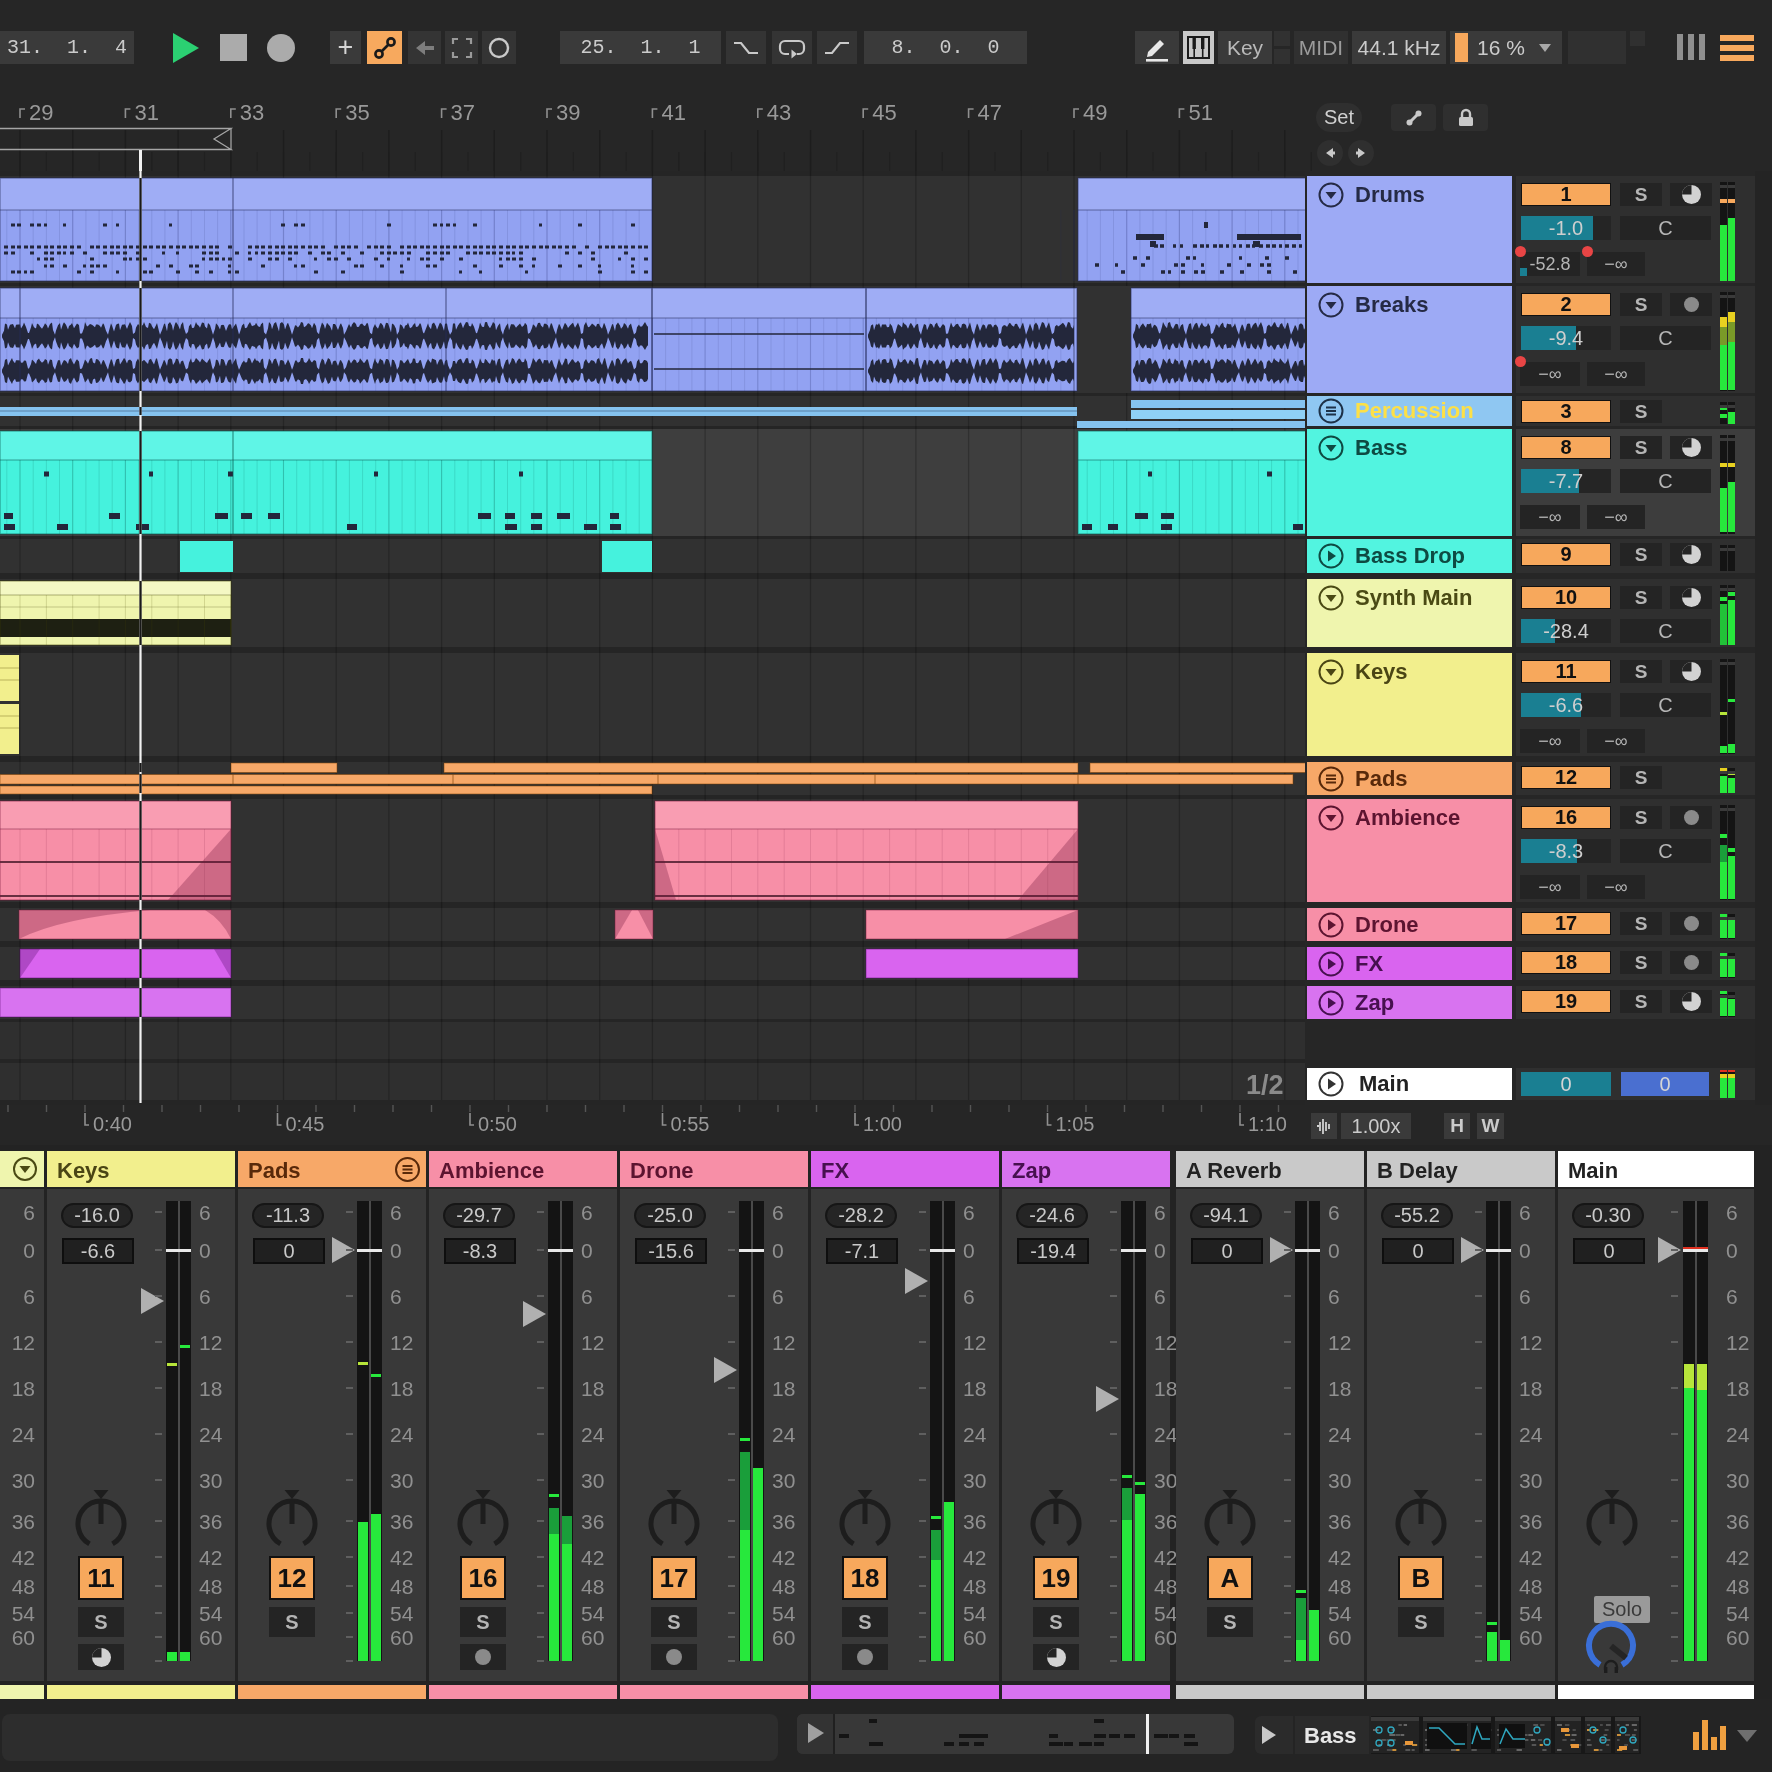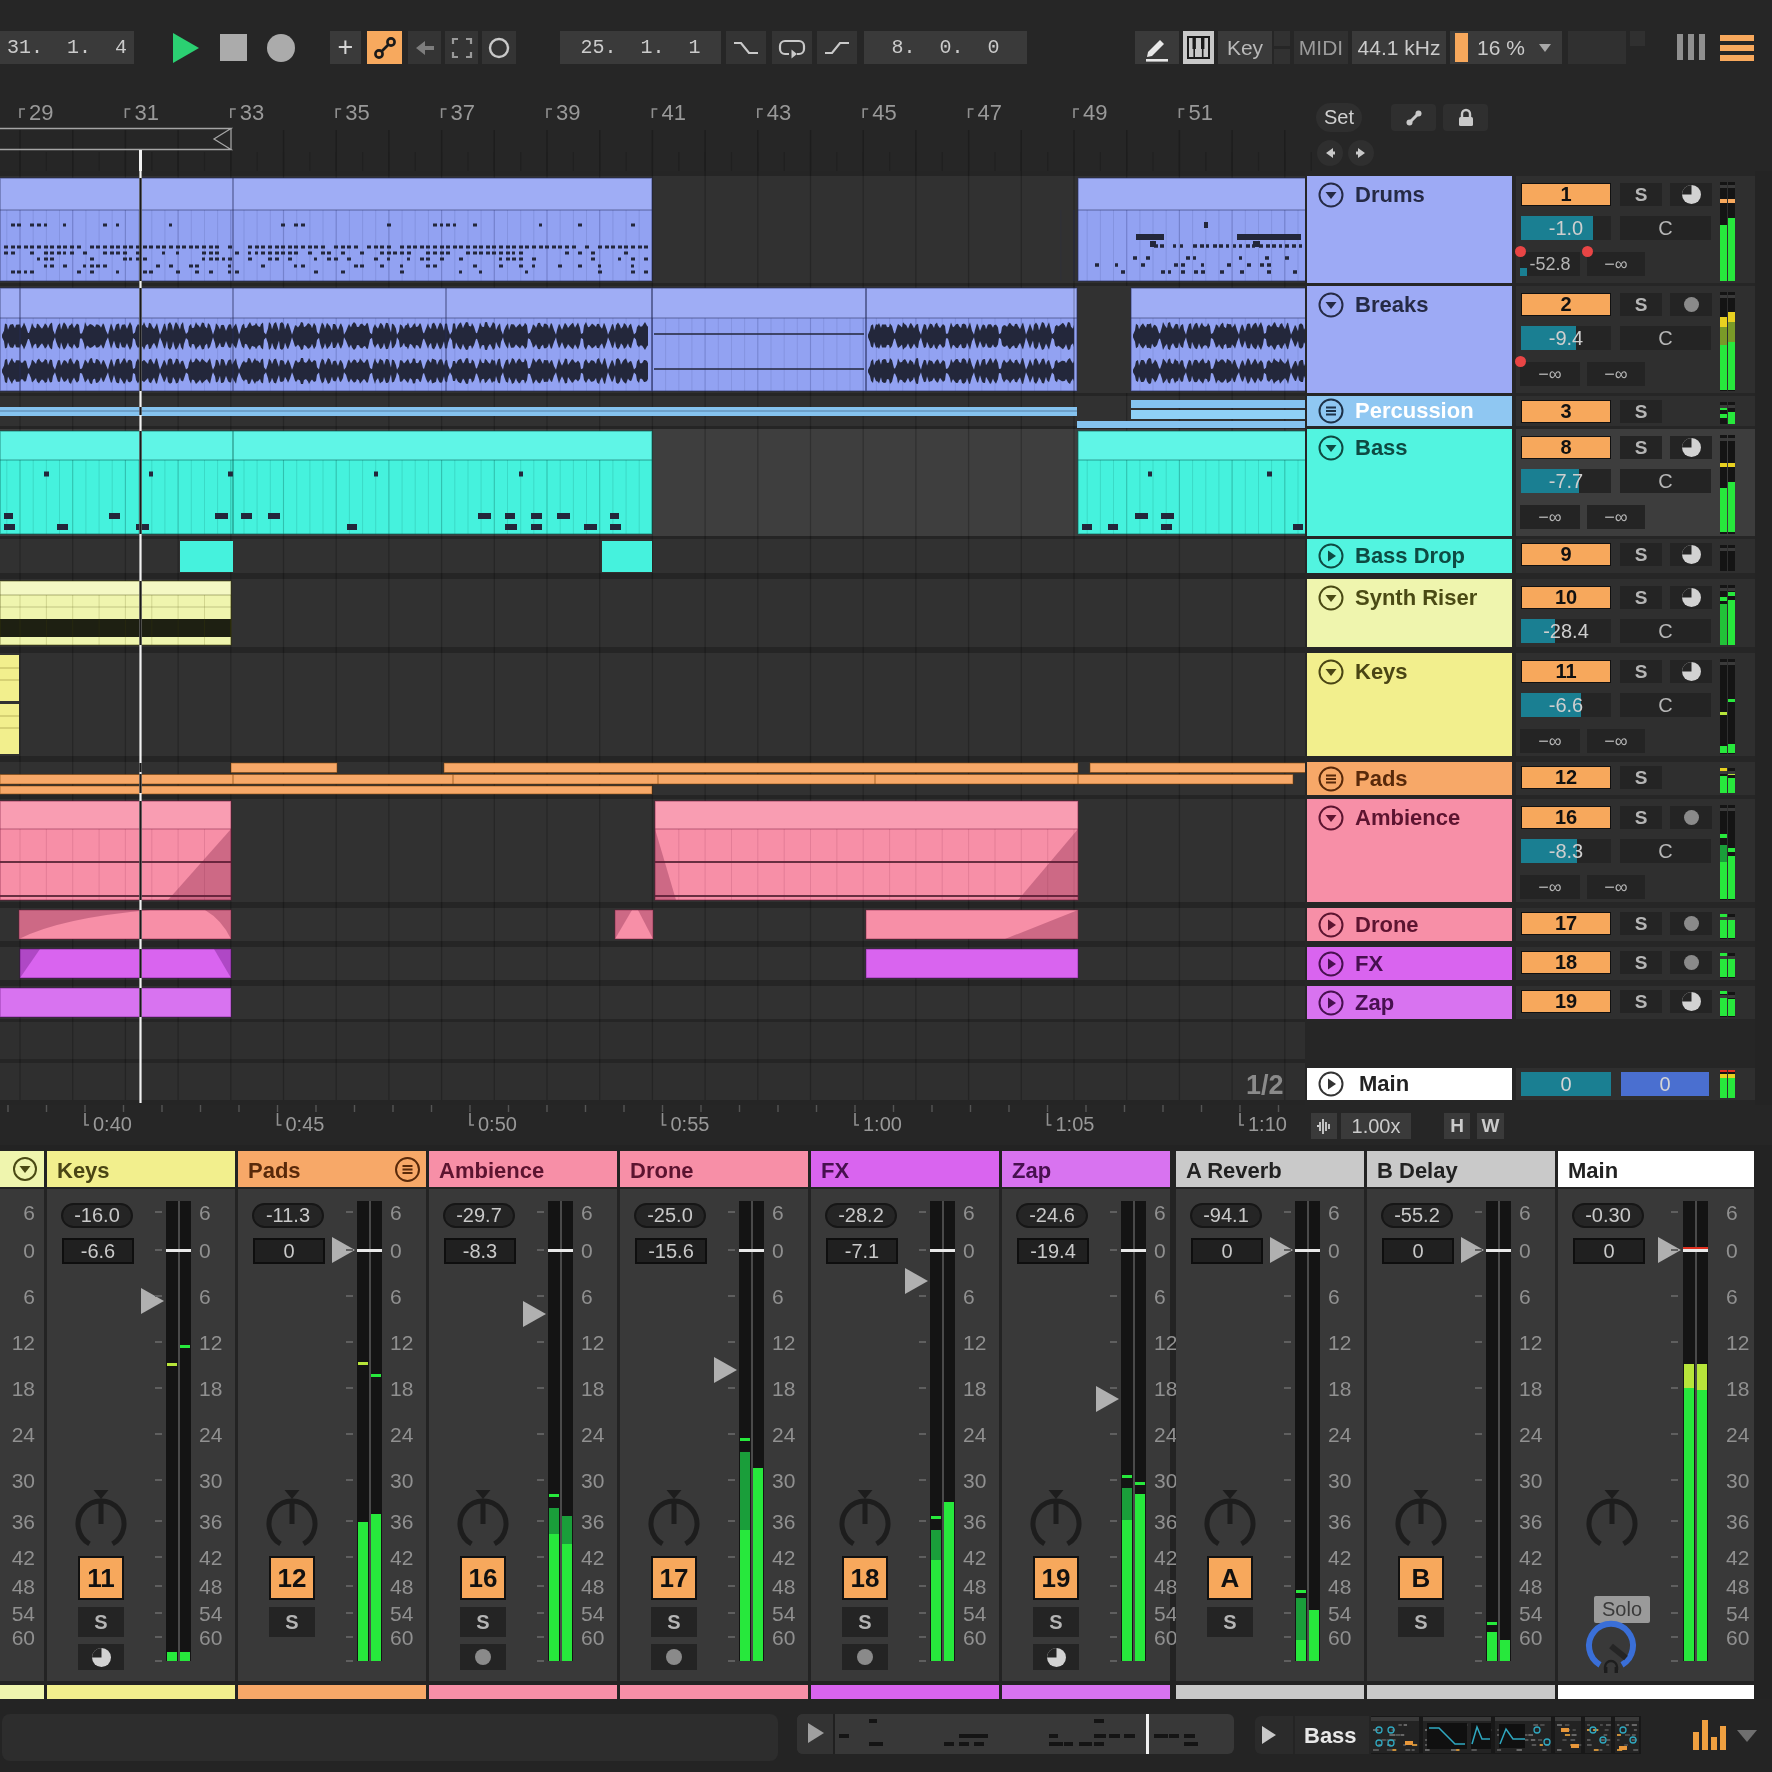--- a/index.html
+++ b/index.html
@@ -381,21 +381,21 @@
 <div class="abs" style="left:1728px;top:312px;width:7px;height:10px;background:#e8d020;"></div>
 <div class="abs" style="left:1728px;top:322px;width:7px;height:20px;background:#7a9a28;"></div>
 <div class="abs" style="left:1728px;top:342px;width:7px;height:48px;background:#27e83c;"></div>
 <div class="abs" style="left:1728px;top:295px;width:7px;height:3px;background:#3a3a3a;"></div>
 <div class="abs" style="left:1307px;top:396px;width:205px;height:30px;background:#8fc7f2;"></div>
 <div class="abs" style="left:1307px;top:396px;width:205px;height:30px;">
       <svg width="28" height="28" style="position:absolute;left:10px;top:50%;margin-top:-14px;">
         <circle cx="14" cy="14" r="11.5" fill="none" stroke="#1d3148" stroke-width="2"></circle>
         <path d="M9 10.5h10M9 14h10M9 17.5h10" stroke="#1d3148" stroke-width="1.8"></path>
       </svg>
-      <div style="position:absolute;left:48px;top:50%;transform:translateY(-50%);font-size:22px;font-weight:bold;color:#ffffff;">Percussion</div>
+      <div style="position:absolute;left:48px;top:50%;transform:translateY(-50%);font-size:22px;font-weight:bold;color:#fde047;">Percussion</div>
     </div>
 <div class="abs" style="left:1516px;top:396px;width:239px;height:30px;background:#2f2f2f;"></div>
 <div class="abs" style="left:1521px;top:400px;width:90px;height:23px;background:#f7a85c;border:1px solid #111;box-sizing:border-box;display:flex;align-items:center;justify-content:center;font-size:20px;font-weight:bold;color:#111;">3</div>
 <div class="abs" style="left:1620px;top:400px;width:42px;height:23px;background:#242424;display:flex;align-items:center;justify-content:center;font-size:19px;font-weight:bold;color:#b5b5b5;">S</div>
 <div class="abs" style="left:1720px;top:402px;width:7px;height:22px;background:#141414;"></div>
 <div class="abs" style="left:1720px;top:407px;width:7px;height:3px;background:#27e83c;"></div>
 <div class="abs" style="left:1720px;top:414px;width:7px;height:4px;background:#27e83c;"></div>
 <div class="abs" style="left:1720px;top:405px;width:7px;height:3px;background:#3a3a3a;"></div>
 <div class="abs" style="left:1728px;top:402px;width:7px;height:22px;background:#141414;"></div>
 <div class="abs" style="left:1728px;top:412px;width:7px;height:12px;background:#27e83c;"></div>
@@ -452,21 +452,21 @@
 <div class="abs" style="left:1720px;top:545px;width:7px;height:26px;background:#141414;"></div>
 <div class="abs" style="left:1720px;top:548px;width:7px;height:3px;background:#3a3a3a;"></div>
 <div class="abs" style="left:1728px;top:545px;width:7px;height:26px;background:#141414;"></div>
 <div class="abs" style="left:1728px;top:548px;width:7px;height:3px;background:#3a3a3a;"></div>
 <div class="abs" style="left:1307px;top:579px;width:205px;height:68px;background:#eff5ae;"></div>
 <div class="abs" style="left:1307px;top:579px;width:205px;height:38px;">
       <svg width="28" height="28" style="position:absolute;left:10px;top:50%;margin-top:-14px;">
         <circle cx="14" cy="14" r="11.5" fill="none" stroke="#4a4a14" stroke-width="2"></circle>
         <path d="M8.5 11 L19.5 11 L14 18 Z" fill="#4a4a14"></path>
       </svg>
-      <div style="position:absolute;left:48px;top:50%;transform:translateY(-50%);font-size:22px;font-weight:bold;color:#4a4a14;">Synth Riser</div>
+      <div style="position:absolute;left:48px;top:50%;transform:translateY(-50%);font-size:22px;font-weight:bold;color:#4a4a14;">Synth Main</div>
     </div>
 <div class="abs" style="left:1516px;top:579px;width:239px;height:68px;background:#2f2f2f;"></div>
 <div class="abs" style="left:1521px;top:586px;width:90px;height:23px;background:#f7a85c;border:1px solid #111;box-sizing:border-box;display:flex;align-items:center;justify-content:center;font-size:20px;font-weight:bold;color:#111;">10</div>
 <div class="abs" style="left:1620px;top:586px;width:42px;height:23px;background:#242424;display:flex;align-items:center;justify-content:center;font-size:19px;font-weight:bold;color:#b5b5b5;">S</div>
 <div class="abs" style="left:1670px;top:586px;width:42px;height:23px;background:#242424;display:flex;align-items:center;justify-content:center;">
       <svg width="23" height="23">
         <circle cx="11.5" cy="11.5" r="9.5" fill="#d2d2d2"></circle>
         <path d="M11.5 11.5 L11.5 2 A9.5 9.5 0 0 0 2 11.5 Z" fill="#242424"></path>
       </svg>
     </div>

